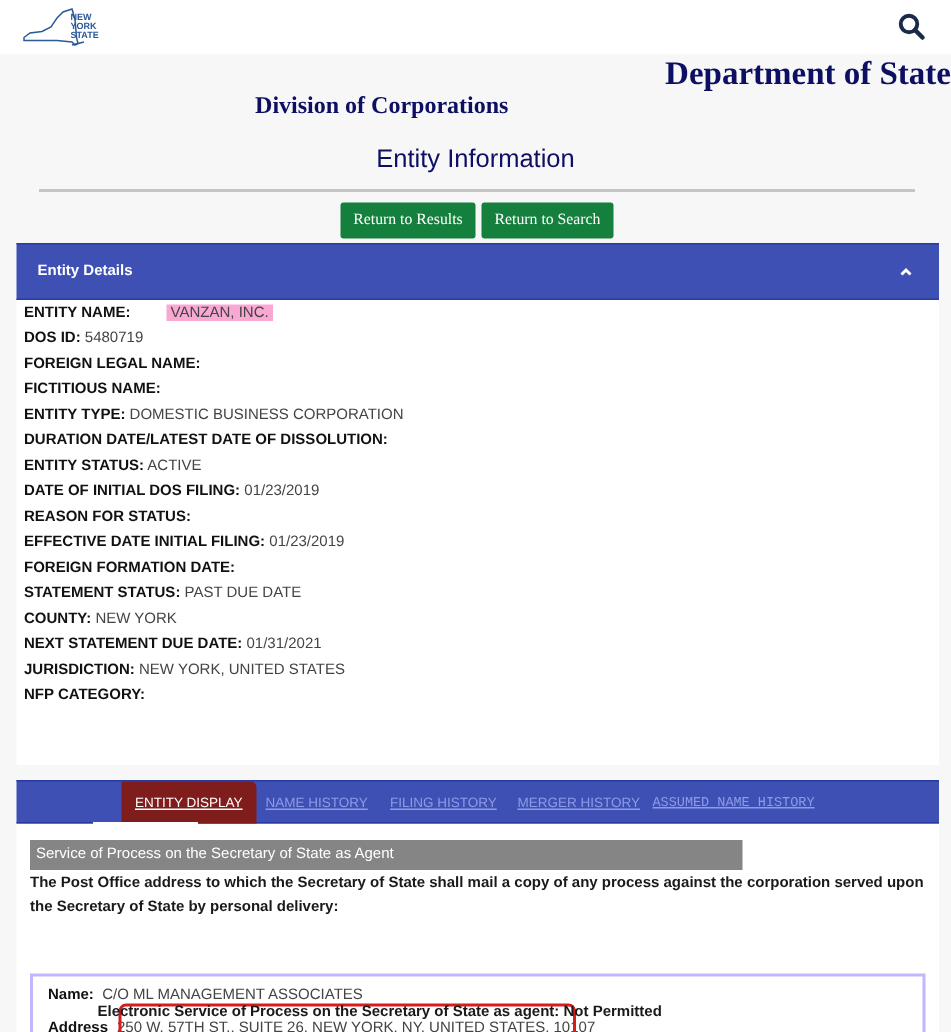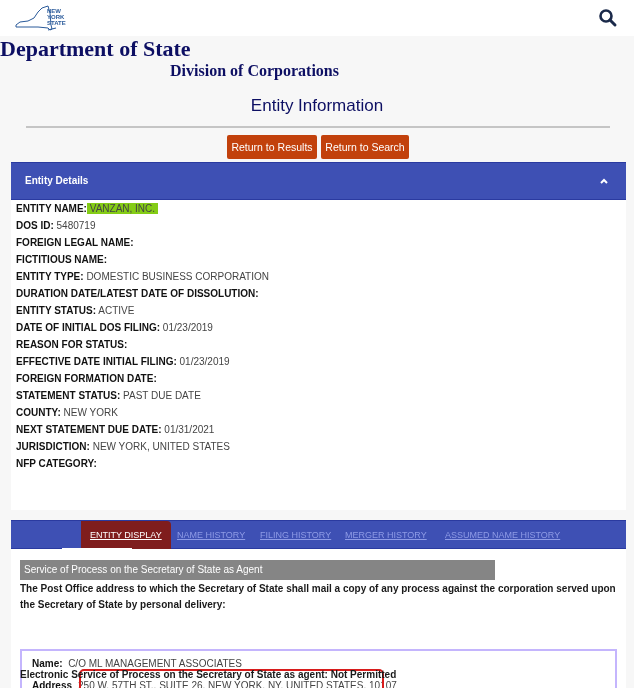--- a/index.html
+++ b/index.html
@@ -5,46 +5,46 @@
   * { box-sizing: border-box; margin: 0; padding: 0; }
   html, body { width: 634px; height: 688px; overflow: hidden; background: #ffffff; }
   body { font-family: "Liberation Sans", "DejaVu Sans", sans-serif; color: #222; position: relative; }
 
   .topbar { position: absolute; left: 0; top: 0; width: 634px; height: 36px; background: #ffffff; }
   .logo { position: absolute; left: 14px; top: 3px; width: 52px; height: 30px; }
   .search-btn { position: absolute; left: 598px; top: 8px; width: 20px; height: 20px; cursor: pointer; }
 
   .page { position: absolute; left: 0; top: 36px; width: 634px; height: 652px; background: #f7f7f7; }
 
-  .dept-title { position: absolute; left: 0; top: 0; width: 634px; text-align: left;
+  .dept-title { position: absolute; left: 0; top: 0; width: 634px; text-align: right;
     font-family: "Liberation Serif", "DejaVu Serif", serif; font-weight: bold; color: #0d0f63;
     font-size: 22px; line-height: 26px; }
   .div-title { position: absolute; left: 0; top: 25px; width: 509px; text-align: center;
     font-family: "Liberation Serif", "DejaVu Serif", serif; font-weight: bold; color: #0d0f63;
     font-size: 16px; line-height: 20px; }
   .entity-info { position: absolute; left: 0; top: 59px; width: 634px; text-align: center;
     color: #0d0f63; font-size: 17px; line-height: 22px; }
   .hr { position: absolute; left: 26px; top: 90px; width: 584px; height: 2px; background: #c5c5c5; }
 
-  .btn { position: absolute; top: 99px; height: 24px; background: #c2410c; color: #fff;
-    font-size: 10.5px; line-height: 24px; text-align: center; border-radius: 2px; cursor: pointer; }
+  .btn { position: absolute; top: 99px; height: 24px; background: #15803d; color: #fff;
+    font-size: 10.5px; line-height: 24px; text-align: center; border-radius: 2px; cursor: pointer; font-family: Liberation Serif, serif; }
   .btn-results { left: 227px; width: 90px; }
   .btn-search { left: 321px; width: 88px; }
 
   .card { position: absolute; left: 11px; top: 126px; width: 615px; height: 348px; background: #fff; }
   .card-header { position: absolute; left: 0; top: 0; width: 615px; height: 38px; background: #3e50b4;
     border-top: 1px solid #2a3aa0; border-bottom: 1px solid #2a3aa0; text-decoration: underline; }
   .card-header-title { position: absolute; left: 14px; top: 12px; color: #fff; font-size: 10px; font-weight: bold; }
   .collapse-icon { position: absolute; right: 16px; top: 12px; width: 12px; height: 12px; cursor: pointer; }
 
   .fields { position: absolute; left: 5px; top: 38px; width: 600px; }
   .field { height: 17px; line-height: 17px; font-size: 10px; white-space: nowrap; }
   .field .lbl { font-weight: bold; color: #111; }
   .field .val { color: #444; }
-  .hl { background: #84cc16; }
+  .hl { background: #f9a8d4; margin-left: 24px; }
 
   .tabs-wrap { position: absolute; left: 11px; top: 484px; width: 615px; height: 168px; background: #fff; }
   .tabbar { position: absolute; left: 0; top: 0; width: 615px; height: 29px; background: #3e50b4;
     border-top: 1px solid #2a3aa0; border-bottom: 1px solid #2a3aa0; }
   .tab { position: absolute; top: 0; height: 28px; line-height: 28px; font-size: 9px; color: #8e9be6;
     text-decoration: underline; cursor: pointer; white-space: nowrap; }
   .tab.active { background: #7f1d1d; color: #ffffff; border-top-right-radius: 4px; padding: 0 9px; left: 70px; }
   .tab-underline { position: absolute; left: 51px; top: 28px; width: 70px; height: 2px; background: #ffffff; }
 
   .sop-head { position: absolute; left: 9px; top: 40px; width: 475px; height: 20px; background: #858585;
@@ -52,21 +52,21 @@
   .sop-desc { position: absolute; left: 9px; top: 61px; width: 597px; font-size: 10px; line-height: 16px;
     color: #1a1a1a; font-weight: bold; }
   .addr-box { position: absolute; left: 9px; top: 95px; width: 597px; height: 50px; background: #fff;
     border: 2px solid #c4b5fd; margin-top: 34px; }
   .addr-name { position: absolute; left: 10px; top: 5px; font-size: 10px; line-height: 16px; white-space: nowrap; }
   .addr-addr { position: absolute; left: 10px; top: 27px; font-size: 10px; line-height: 16px; white-space: nowrap; }
   .addr-name .lbl, .addr-addr .lbl { font-weight: bold; color: #111; }
   .addr-name .val, .addr-addr .val { color: #444; }
   .red-box { position: absolute; left: 57px; top: 18px; width: 305px; height: 30px; border: 2px solid #d81c1c; border-radius: 5px; }
   .addr-addr .val { margin-left: 6px; }
-  .esop { position: absolute; left: 9px; top: 147px; font-size: 10px; line-height: 16px; font-weight: bold; color: #1a1a1a; white-space: nowrap; }
+  .esop { position: absolute; left: 9px; top: 147px; font-size: 10px; line-height: 16px; font-weight: bold; color: #1a1a1a; white-space: nowrap; padding-left: 45px; }
 </style>
 </head>
 <body>
 
 <div class="topbar">
   <svg class="logo" viewBox="0 0 52 30">
     <path d="M2 22 L6 19 L14 18 L20 15 L24 9 L28 5 L34 3 L36 10 L37 22 L38 26 L36 27 L34 25 L24 24 L8 24 L2 24 Z" fill="none" stroke="#2a5a9a" stroke-width="1"></path>
     <path d="M34 27 L42 25" stroke="#2a5a9a" stroke-width="1.2"></path>
     <text x="33" y="10" font-size="6" font-weight="bold" fill="#2a5a9a" font-family="Liberation Sans, sans-serif">NEW</text>
     <text x="33" y="16" font-size="6" font-weight="bold" fill="#2a5a9a" font-family="Liberation Sans, sans-serif">YORK</text>
@@ -113,21 +113,21 @@
       <div class="field"><span class="lbl">NFP CATEGORY:</span> <span class="val"></span></div>
     </div>
   </div>
 
   <div class="tabs-wrap">
     <div class="tabbar">
       <div class="tab active">ENTITY DISPLAY</div>
       <div class="tab" style="left:166px;">NAME HISTORY</div>
       <div class="tab" style="left:249px;">FILING HISTORY</div>
       <div class="tab" style="left:334px;">MERGER HISTORY</div>
-      <div class="tab" style="left:434px;">ASSUMED NAME HISTORY</div>
+      <div class="tab" style="left:424px;font-family:Liberation Mono, monospace;">ASSUMED NAME HISTORY</div>
     </div>
     <div class="tab-underline"></div>
 
     <div class="sop-head">Service of Process on the Secretary of State as Agent</div>
     <div class="sop-desc">The Post Office address to which the Secretary of State shall mail a copy of any process against the corporation served upon the Secretary of State by personal delivery:</div>
 
     <div class="addr-box">
       <div class="addr-name">
         <span class="lbl">Name:</span>&nbsp;
         <span class="val">C/O ML MANAGEMENT ASSOCIATES</span>

